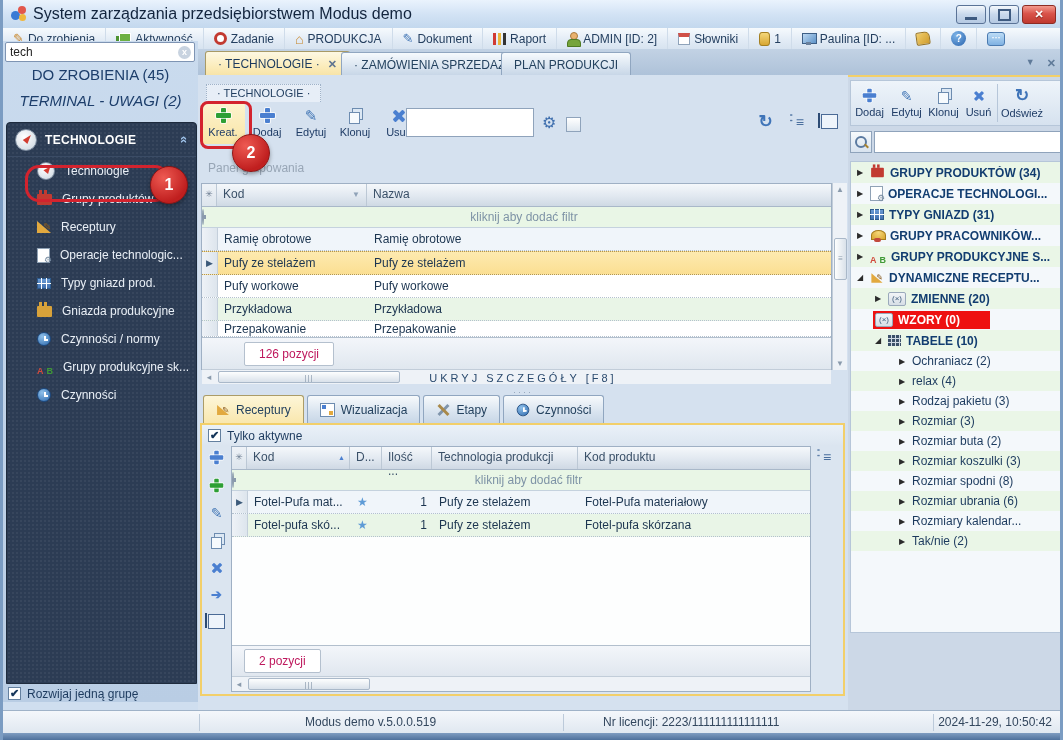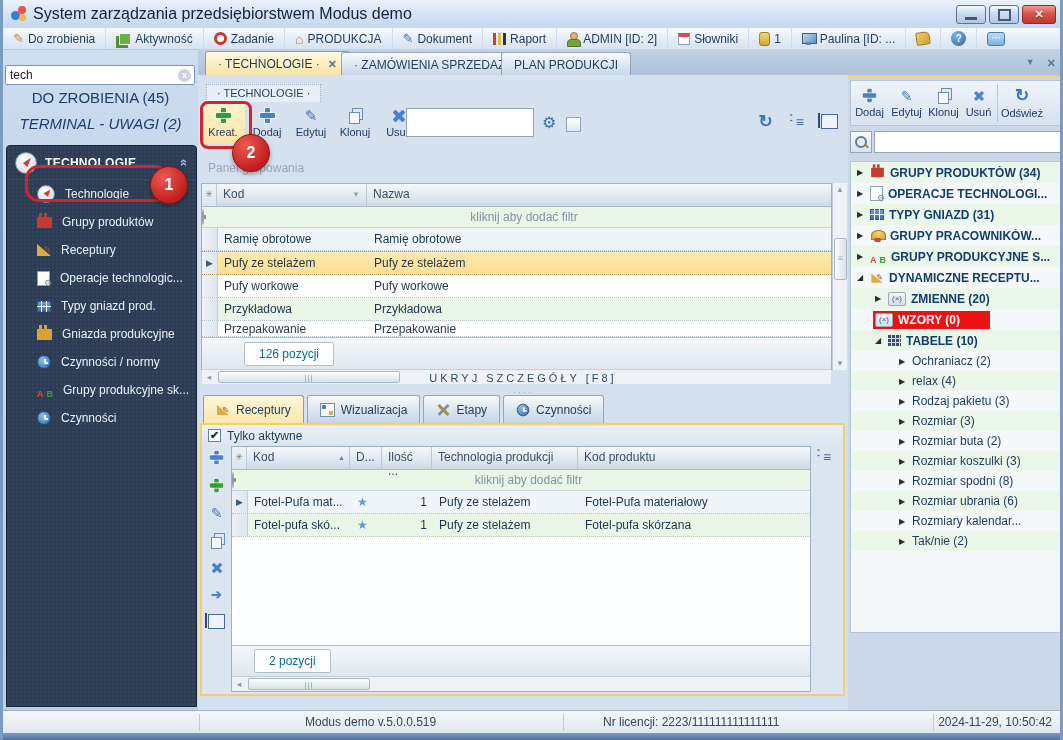--- a/index.html
+++ b/index.html
@@ -58,21 +58,21 @@
   
   .tabstrip{left:195px;top:49px;width:868px;height:26px;background:linear-gradient(#c2d2e4,#aec2d9);border-bottom:1px solid #9fb4cc;}
   .tab{position:absolute;top:3px;height:23px;display:flex;align-items:center;gap:8px;padding:0 12px;
     border:1px solid #8fa2;border:1px solid #90a6c0;border-bottom:none;border-radius:3px 3px 0 0;
     background:linear-gradient(#f6fafd,#d9e4f0 60%,#c6d5e6);font-size:12px;color:#24425f;}
   .tab.active{background:linear-gradient(#fdf8e3,#fbecbb 60%,#f7e3a6);border-color:#a89a66;color:#1c3least;color:#1c3a5e;height:24px;top:2px;}
   .tab .tclose{color:#5f7émet;color:#5f7490;font-weight:bold;font-size:11px;}
   .tsicons{position:absolute;right:10px;top:8px;color:#5f7a99;font-size:11px;display:flex;gap:12px;font-weight:bold;}
 
   
-  .sidebar{left:0;top:64px;width:195px;height:661px;background:linear-gradient(#cadbee,#b9cde4);}
+  .sidebar{left:0;top:41px;width:195px;height:661px;background:linear-gradient(#cadbee,#b9cde4);}
   .sb-search{position:absolute;left:2px;top:1px;width:190px;height:20px;background:#fff;border:1px solid #7e94b3;border-radius:2px;box-sizing:border-box;display:flex;align-items:center;}
   .sb-search input{flex:1;border:none;outline:none;font:12px "Liberation Sans",sans-serif;color:#222;padding:0 4px;background:transparent;}
   .sb-clear{width:13px;height:13px;margin-right:3px;border-radius:50%;background:#c8d3e0;color:#fff;font-size:9px;line-height:13px;text-align:center;font-weight:bold;}
   .sb-head{position:absolute;left:0;width:195px;text-align:center;font-size:15px;color:#1d3e6b;}
   .navy{position:absolute;left:3px;top:81px;width:189px;height:560px;background:#2c3c54;border:1px solid #1e2b3d;border-radius:4px 4px 0 0;
     background-image:radial-gradient(rgba(255,255,255,.05) 1px,transparent 1px);background-size:4px 4px;background-color:#2c3c54;}
   .navy-head{display:flex;align-items:center;height:33px;border-bottom:1px solid #3b4c66;padding:0 8px;}
   .i-gauge{position:relative;width:20px;height:20px;border-radius:50%;background:radial-gradient(circle at 40% 35%,#ffffff,#c9d4de);border:1px solid #7e8da0;}
   .i-gauge::after{content:"";position:absolute;left:9px;top:4px;width:0;height:0;border-left:3px solid transparent;border-right:3px solid transparent;border-bottom:9px solid #d23c30;transform:rotate(40deg);}
   .i-gauge.small{width:16px;height:16px;}
@@ -150,21 +150,21 @@
   .gfilter .hint{flex:1;text-align:center;color:#7e93a6;font-size:12px;}
   .i-pin{width:5px;height:5px;border:1.5px solid #8a9aac;border-radius:50%;position:relative;margin:0 auto;}
   .i-pin::after{content:"";position:absolute;left:1px;top:5px;width:1.5px;height:4px;background:#8a9aac;}
   .grow{display:flex;height:22px;align-items:center;border-bottom:1px dotted #b4c1ce;color:#1c3550;}
   .grow .rind{width:15px;flex:none;background:linear-gradient(90deg,#eef2f7,#dde5ed);border-right:1px solid #c4cfdb;height:100%;display:flex;align-items:center;justify-content:center;color:#3c5a7a;font-size:9px;}
   .grow .rcell{padding:0 6px;box-sizing:border-box;white-space:nowrap;overflow:hidden;}
   .grow.alt{background:#e9f5e7;}
   .grow.blu{background:#f0f5fa;}
   .grow.sel{background:linear-gradient(#fdeab0,#fbdf92);border-top:1px dotted #b09452;border-bottom:1px dotted #b09452;}
   .gfooter{display:flex;align-items:center;height:31px;background:linear-gradient(#f3f6fa,#e0e7ef);border-top:1px solid #b2bfcd;}
-  .countbox{margin-left:42px;background:#fff;border:1px solid #b4c0ce;border-radius:2px;padding:4px 14px;color:#0369a1;font-size:12px;}
+  .countbox{margin-left:42px;background:#fff;border:1px solid #b4c0ce;border-radius:2px;padding:4px 14px;color:#be185d;font-size:12px;}
   .hscroll{display:flex;align-items:center;height:14px;background:#eef2f7;border-top:1px solid #c2cdd9;}
   .harrow{width:14px;text-align:center;color:#8a9aac;font-size:9px;line-height:13px;}
   .hthumb{height:10px;background:linear-gradient(#fdfefe,#d9e1ea);border:1px solid #a9b8c9;border-radius:2px;margin-left:2px;display:flex;align-items:center;justify-content:center;color:#8a9aac;font-size:8px;letter-spacing:1px;}
   .vscroll{position:absolute;width:14px;background:#eef2f7;border-left:1px solid #c2cdd9;}
   .varrow{position:absolute;left:0;width:14px;text-align:center;color:#8a9aac;font-size:8px;}
   .vthumb{position:absolute;left:1px;width:11px;background:linear-gradient(90deg,#fdfefe,#d9e1ea);border:1px solid #a9b8c9;border-radius:2px;color:#8a9aac;font-size:8px;text-align:center;}
 
   .splitter{position:absolute;left:0;top:297px;width:650px;text-align:center;color:#2a4a6e;font-size:11px;letter-spacing:3px;}
   .splitdots{position:absolute;left:0;top:312px;width:650px;text-align:center;color:#8fa2b8;font-size:9px;letter-spacing:2px;}
 
@@ -518,21 +518,21 @@
           <div class="grow alt">
             <span class="rind"></span>
             <span class="rcell" style="width:103px;">Fotel-pufa skó...</span>
             <span class="rcell" style="width:32px;color:#5e9bd6;">★</span>
             <span class="rcell" style="width:50px;text-align:right;">1</span>
             <span class="rcell" style="width:146px;">Pufy ze stelażem</span>
             <span class="rcell" style="flex:1;">Fotel-pufa skórzana</span>
           </div>
           <div class="fill"></div>
           <div class="gfooter" style="height:30px;">
-            <span class="countbox" style="margin-left:22px;">2 pozycji</span>
+            <span class="countbox" style="margin-left:12px;">2 pozycji</span>
           </div>
           <div class="hscroll">
             <span class="harrow">◂</span>
             <span class="hthumb" style="width:120px;">|||</span>
           </div>
         </div>
         <span class="i-list glyph colchooser">≡</span>
       </div>
     </div>
   </div>

